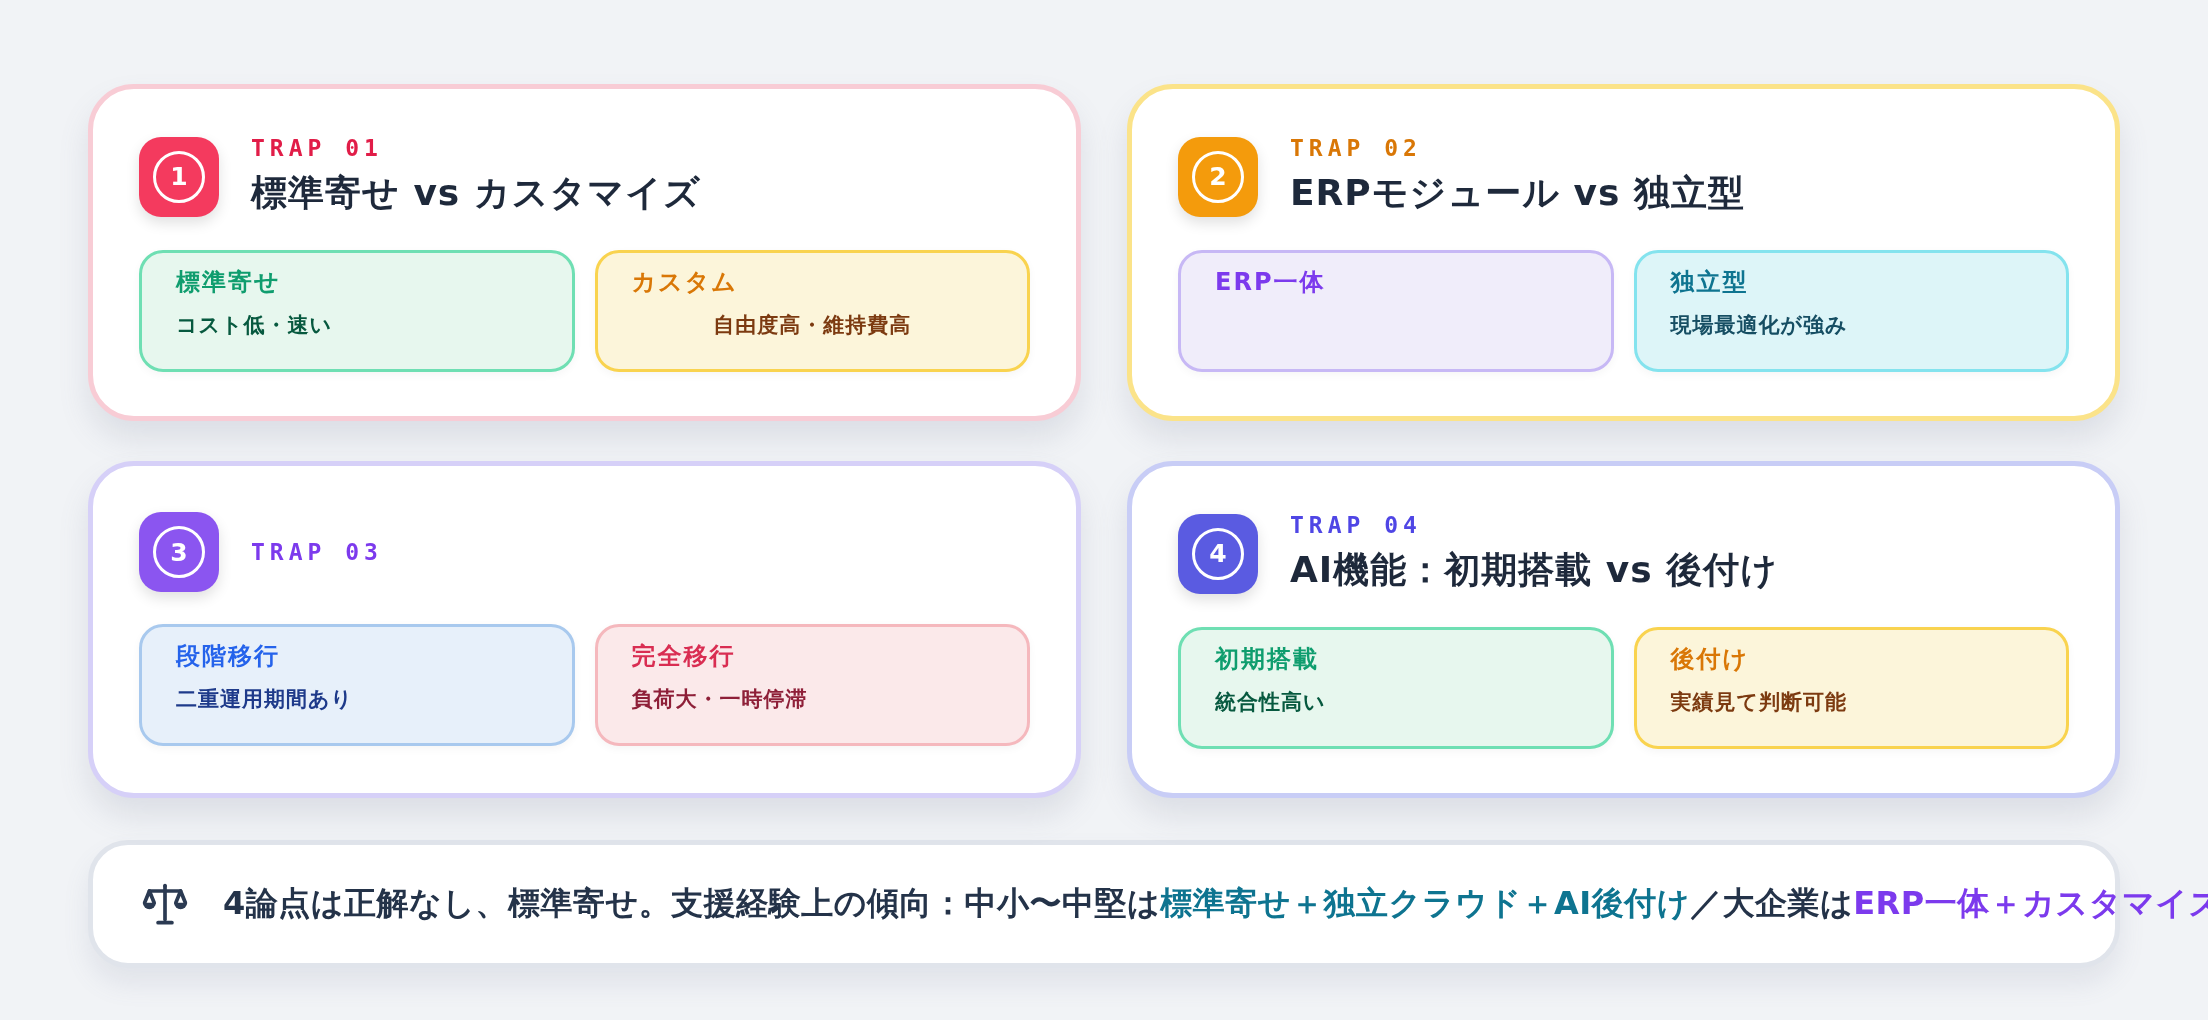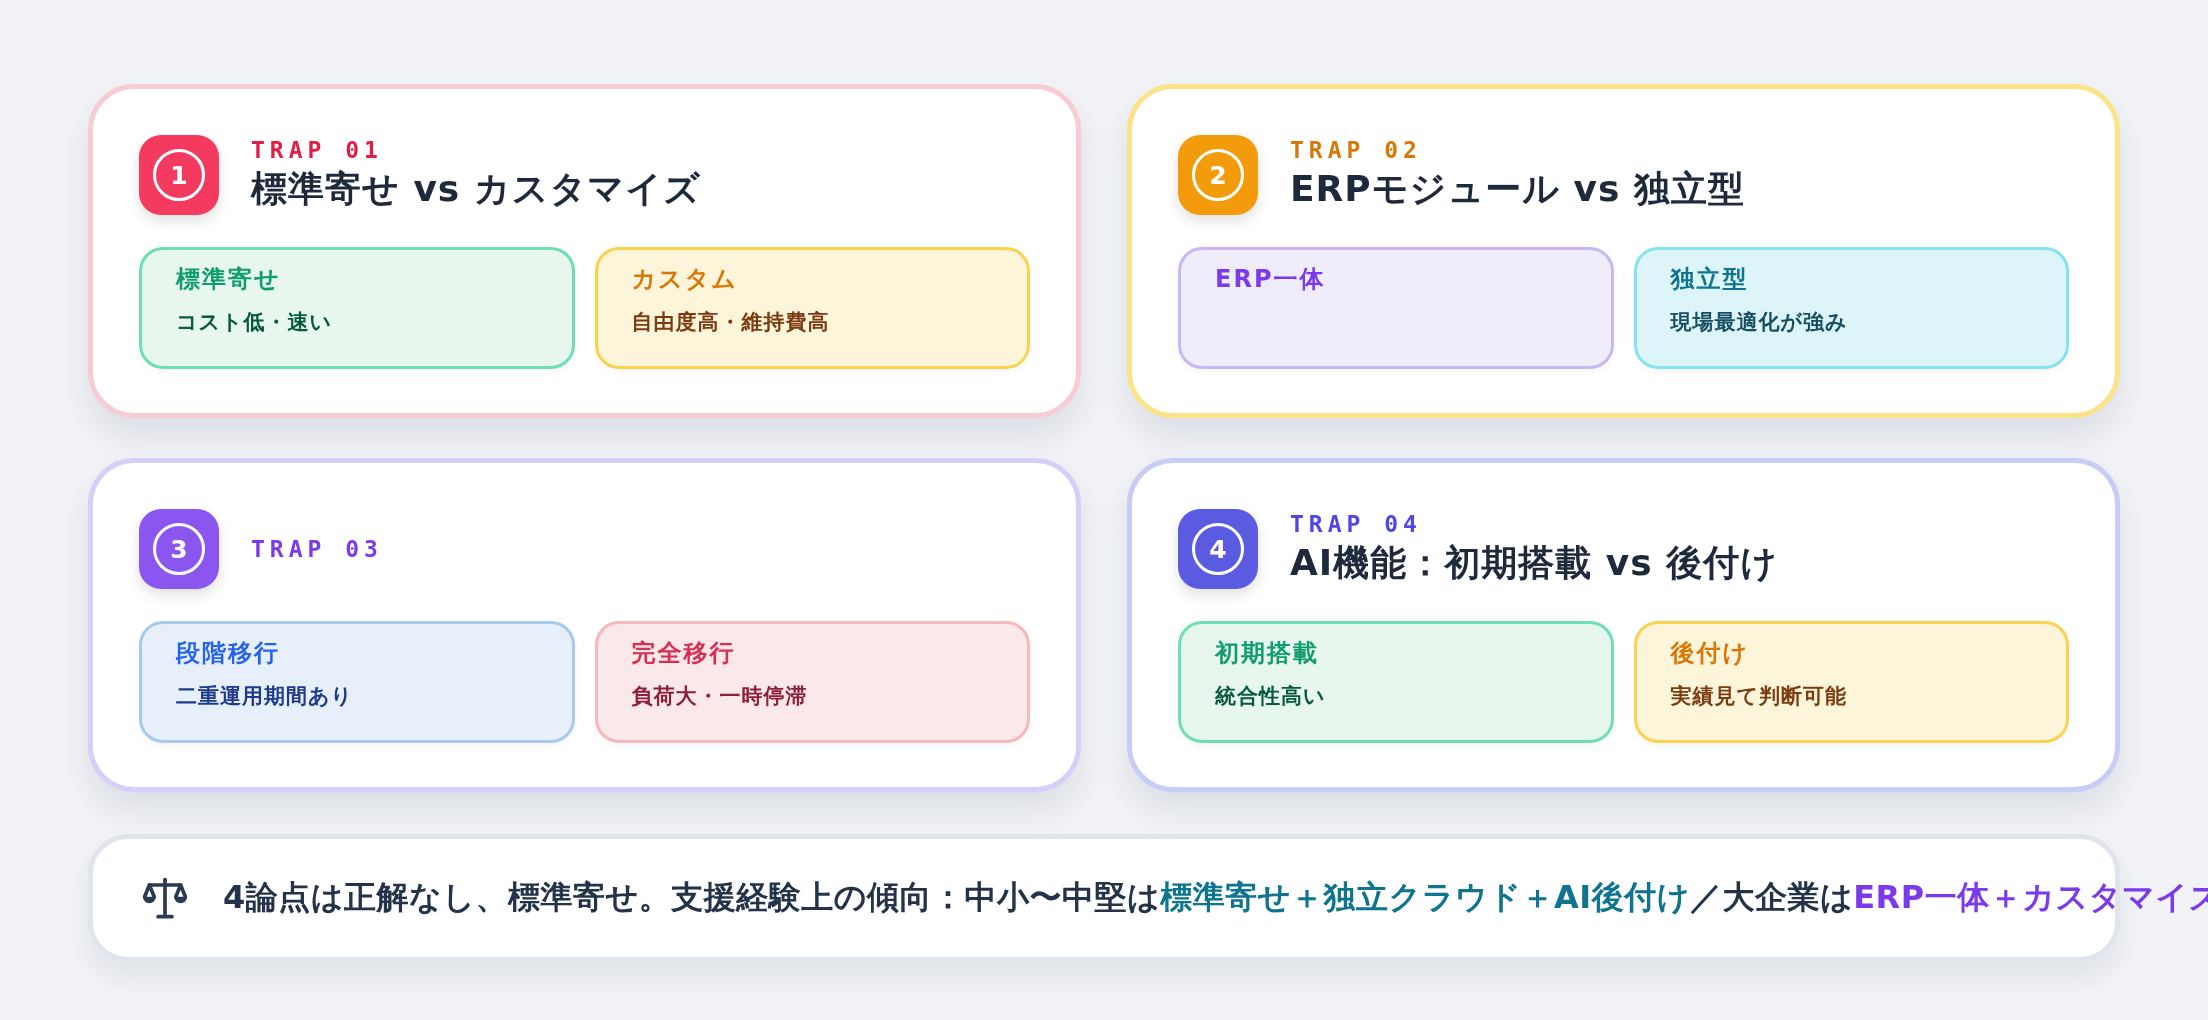--- a/index.html
+++ b/index.html
@@ -38,21 +38,21 @@
     background:var(--accent,#999);
     display:flex;align-items:center;justify-content:center;
     box-shadow:0 6px 14px rgba(0,0,0,.12);
   }
   .badge-circle{
     width:46px;height:46px;border:3px solid #fff;border-radius:50%;
     color:#fff;font-size:25px;font-weight:700;
     display:flex;align-items:center;justify-content:center;
     line-height:1;
   }
-  .head-text{display:flex;flex-direction:column;gap:2px;}
+  .head-text{display:flex;flex-direction:column;gap:8px;}
   .tag{
     font-family:"DejaVu Sans Mono","Liberation Mono",monospace;
     font-size:23px;font-weight:700;letter-spacing:5px;
   }
   .title{
     margin:0;font-size:36px;font-weight:800;color:#1e293b;letter-spacing:1px;
   }
   .options{display:flex;gap:20px;margin-top:32px;}
   .option{
     box-sizing:border-box;
@@ -95,21 +95,21 @@
           <h2 class="title">標準寄せ vs カスタマイズ</h2>
         </div>
       </div>
       <div class="options">
         <div class="option" style="--sbg: #e7f7ee; --sborder: #6fdfb3;">
           <div class="opt-label" style="color: rgb(15, 157, 110);">標準寄せ</div>
           <div class="opt-body" style="color: rgb(7, 89, 63);">コスト低・速い</div>
         </div>
         <div class="option" style="--sbg: #fcf5da; --sborder: #f9d34f;">
           <div class="opt-label" style="color: rgb(217, 119, 6);">カスタム</div>
-          <div class="opt-body" style="color: rgb(124, 58, 16);">自由度高・維持費高</div>
+          <div class="opt-body" style="color: rgb(124, 58, 16); text-align: center;">自由度高・維持費高</div>
         </div>
       </div>
     </section>
 
     <section class="card" style="--ring: #fbe389;">
       <div class="card-head">
         <div class="badge" style="--accent: #f49b0c;">
           <span class="badge-circle">2</span>
         </div>
         <div class="head-text">

